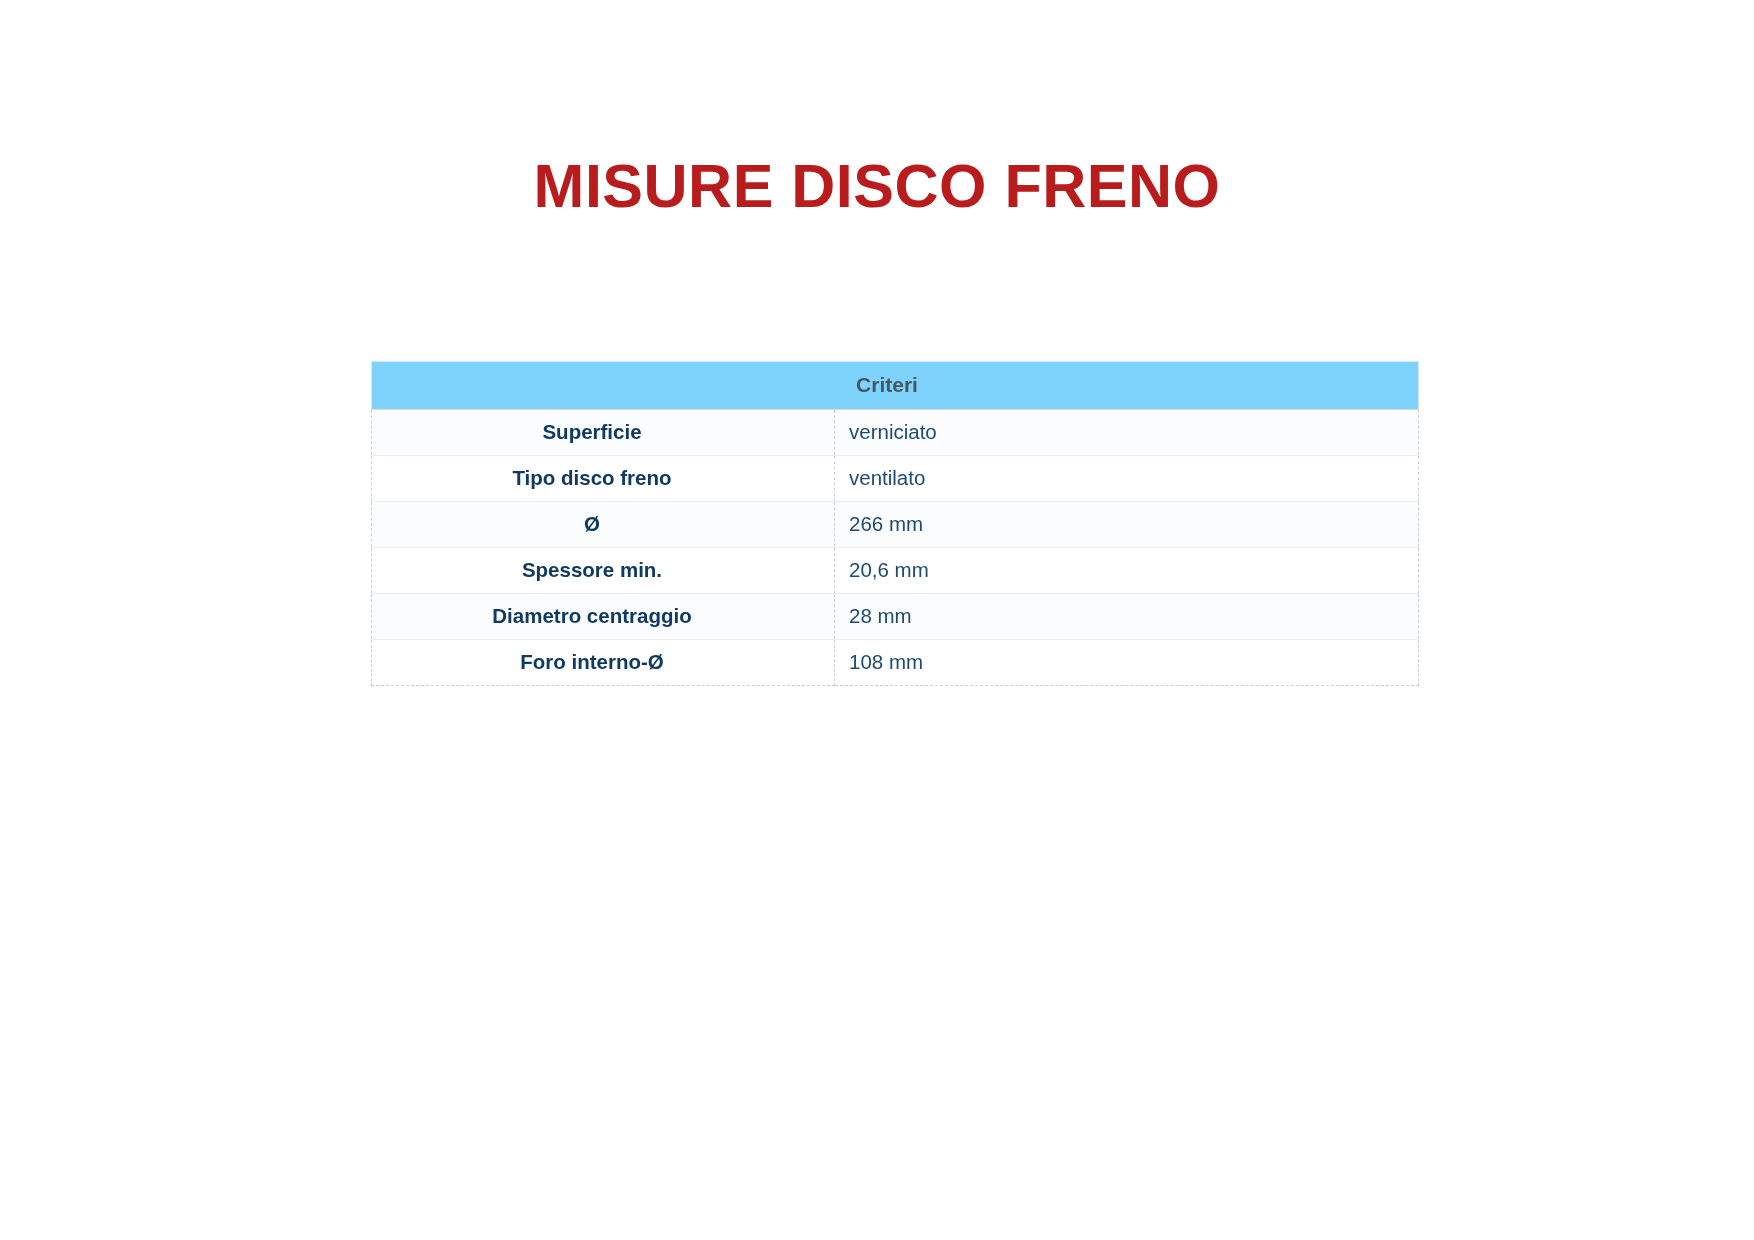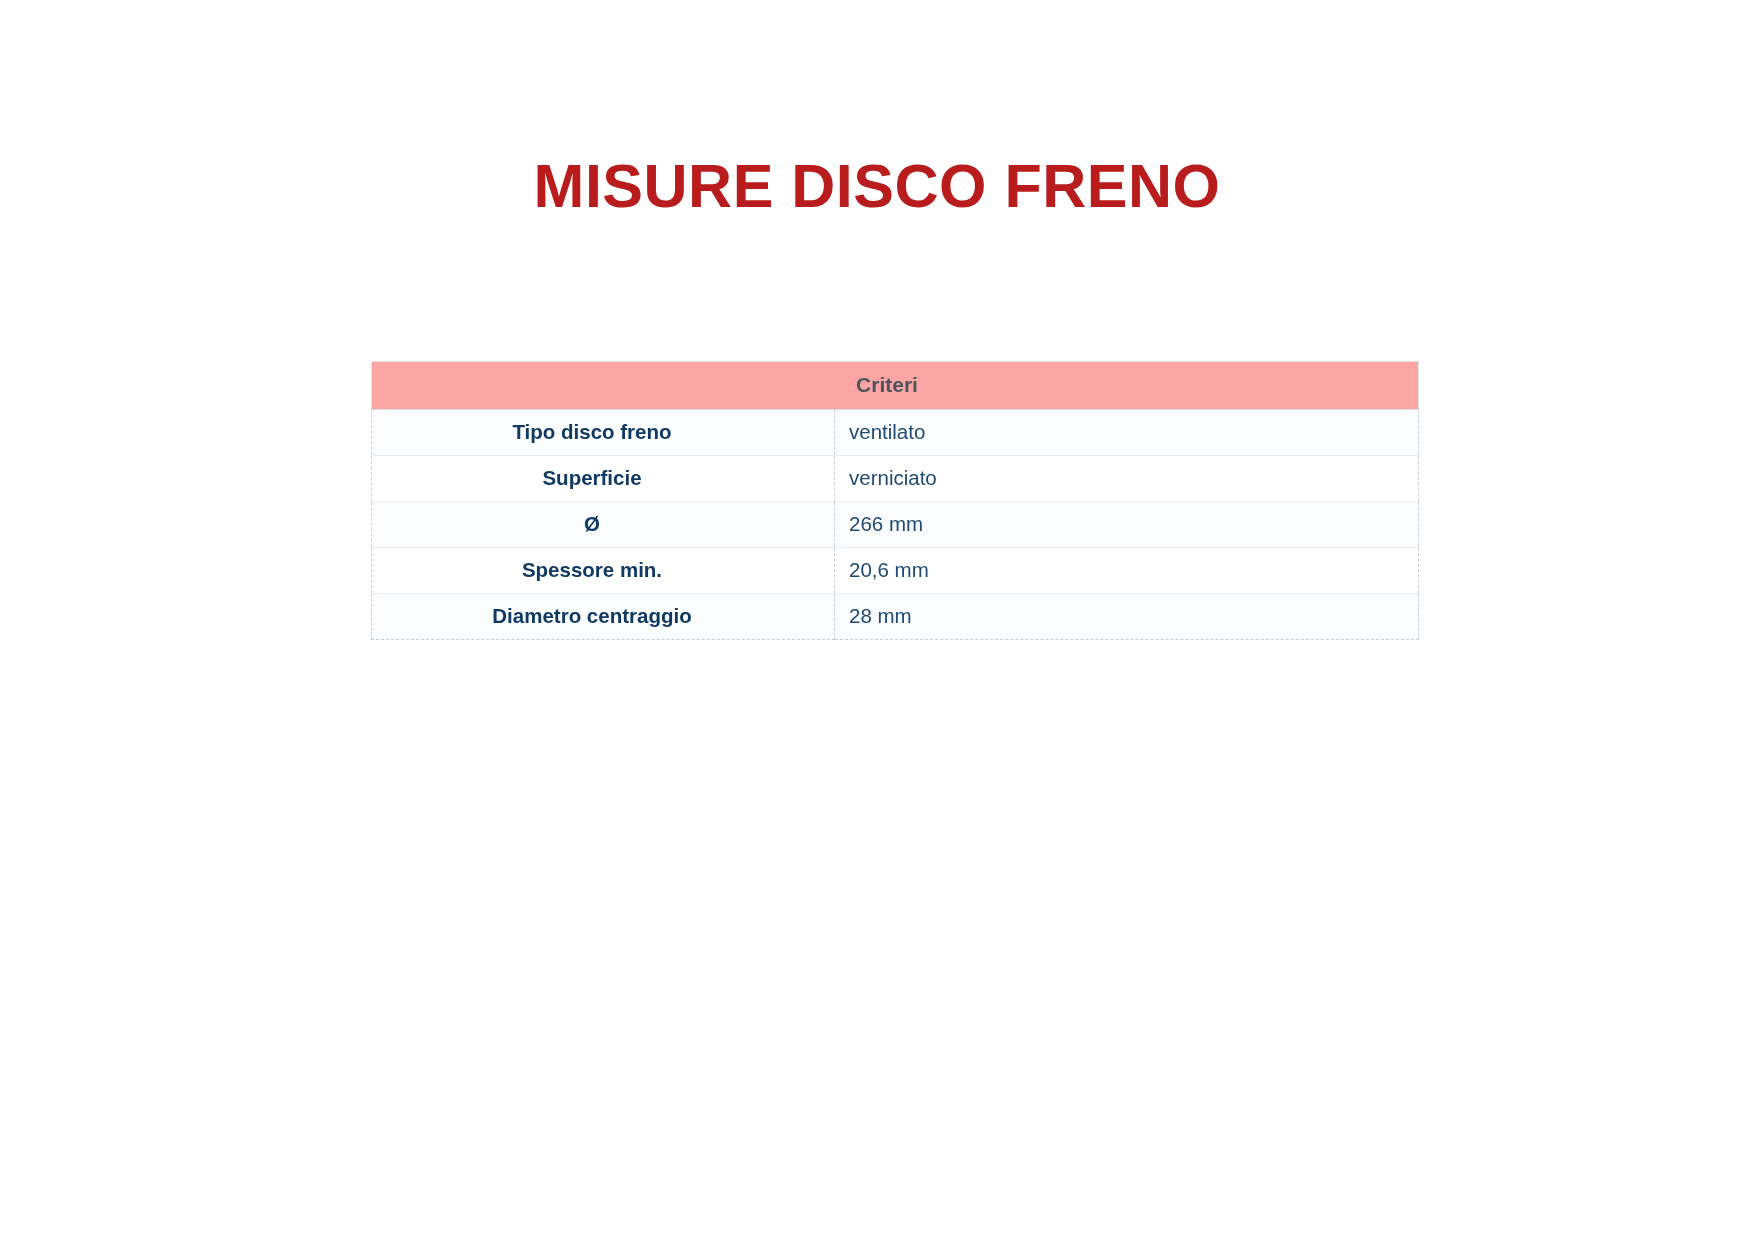--- a/index.html
+++ b/index.html
@@ -38,21 +38,21 @@
   table.spec-table {
     width: 100%;
     border-collapse: collapse;
     table-layout: fixed;
   }
 
   table.spec-table col.col-label { width: 463px; }
   table.spec-table col.col-value { width: 584px; }
 
   .spec-table thead th {
-    background: #fca5a5;
+    background: #7dd3fc;
     color: #4a5560;
     font-size: 21px;
     font-weight: bold;
     text-align: center;
     padding: 11px 16px 12px 0;
     border: 1px solid #dfe4e8;
     border-bottom: 1px solid #d5dade;
   }
 
   .spec-table td {
@@ -100,34 +100,38 @@
       <col class="col-label">
       <col class="col-value">
     </colgroup>
     <thead>
       <tr>
         <th colspan="2">Criteri</th>
       </tr>
     </thead>
     <tbody>
       <tr>
+        <td class="label-cell">Superficie</td>
+        <td class="value-cell">verniciato</td>
+      </tr>
+      <tr>
         <td class="label-cell">Tipo disco freno</td>
         <td class="value-cell">ventilato</td>
-      </tr>
-      <tr>
-        <td class="label-cell">Superficie</td>
-        <td class="value-cell">verniciato</td>
       </tr>
       <tr>
         <td class="label-cell">Ø</td>
         <td class="value-cell">266 mm</td>
       </tr>
       <tr>
         <td class="label-cell">Spessore min.</td>
         <td class="value-cell">20,6 mm</td>
       </tr>
       <tr>
         <td class="label-cell">Diametro centraggio</td>
         <td class="value-cell">28 mm</td>
       </tr>
+      <tr>
+        <td class="label-cell">Foro interno-Ø</td>
+        <td class="value-cell">108 mm</td>
+      </tr>
     </tbody>
   </table>
 </div>
 
 </body></html>

